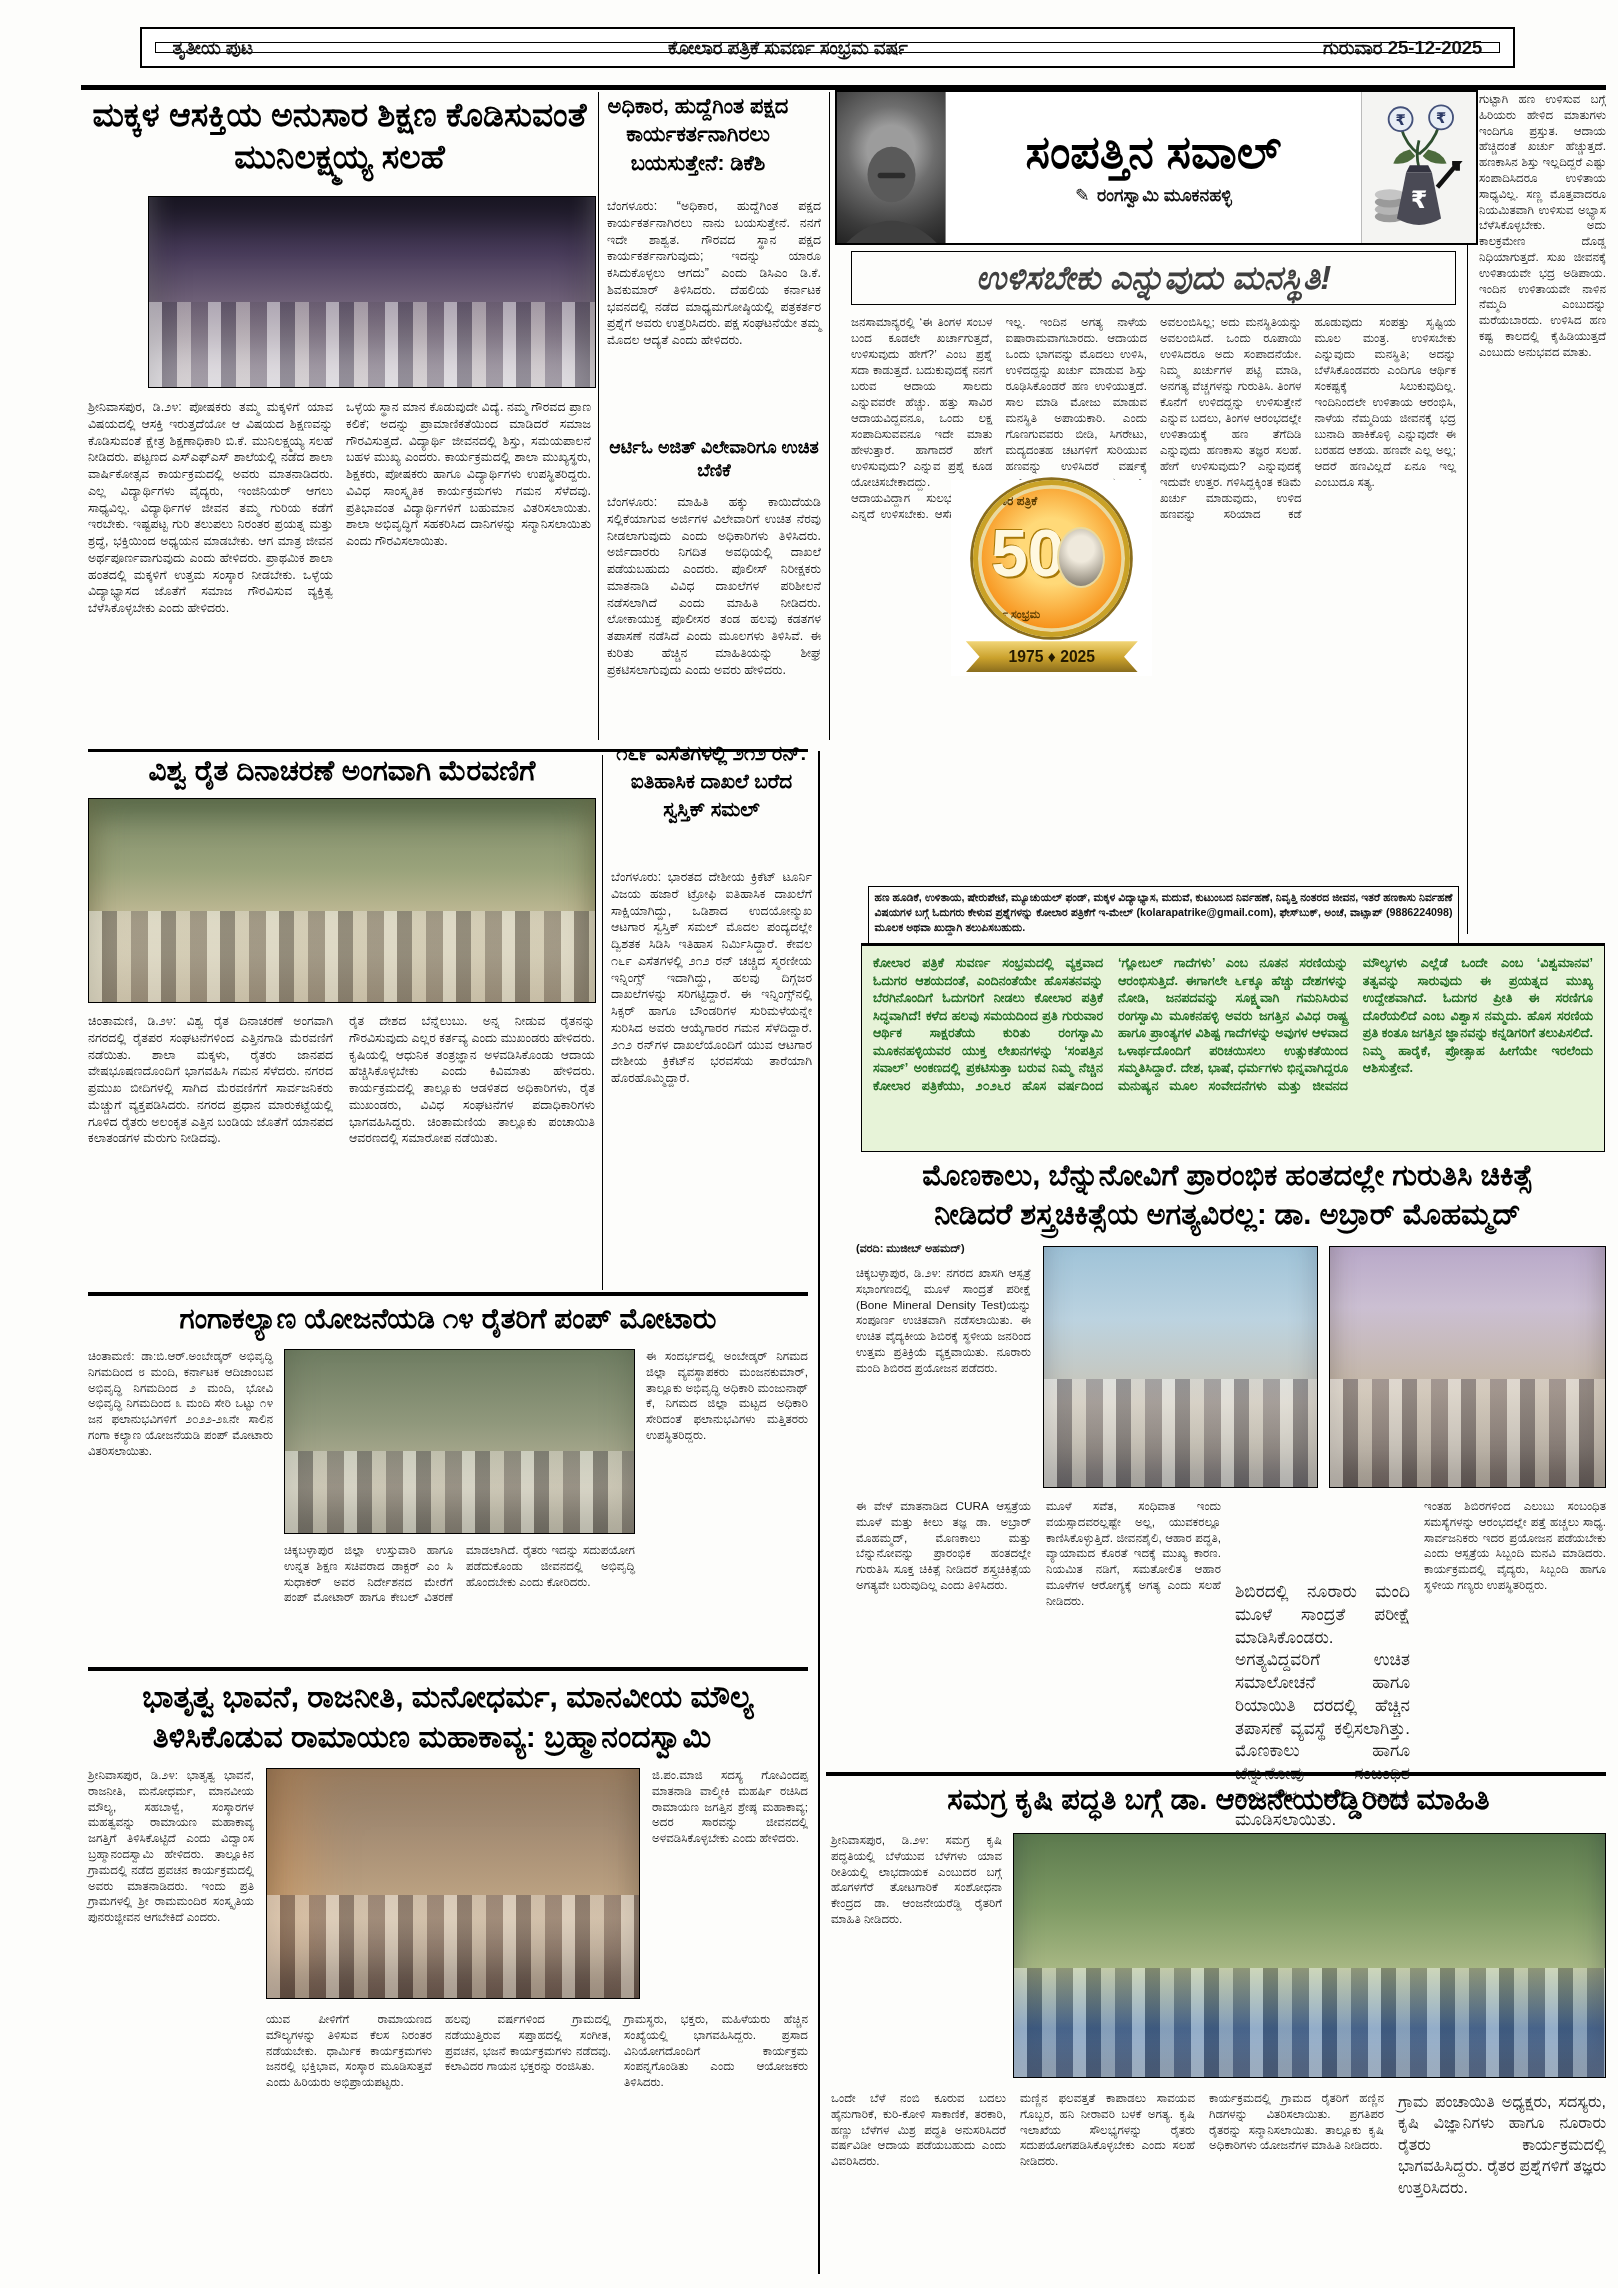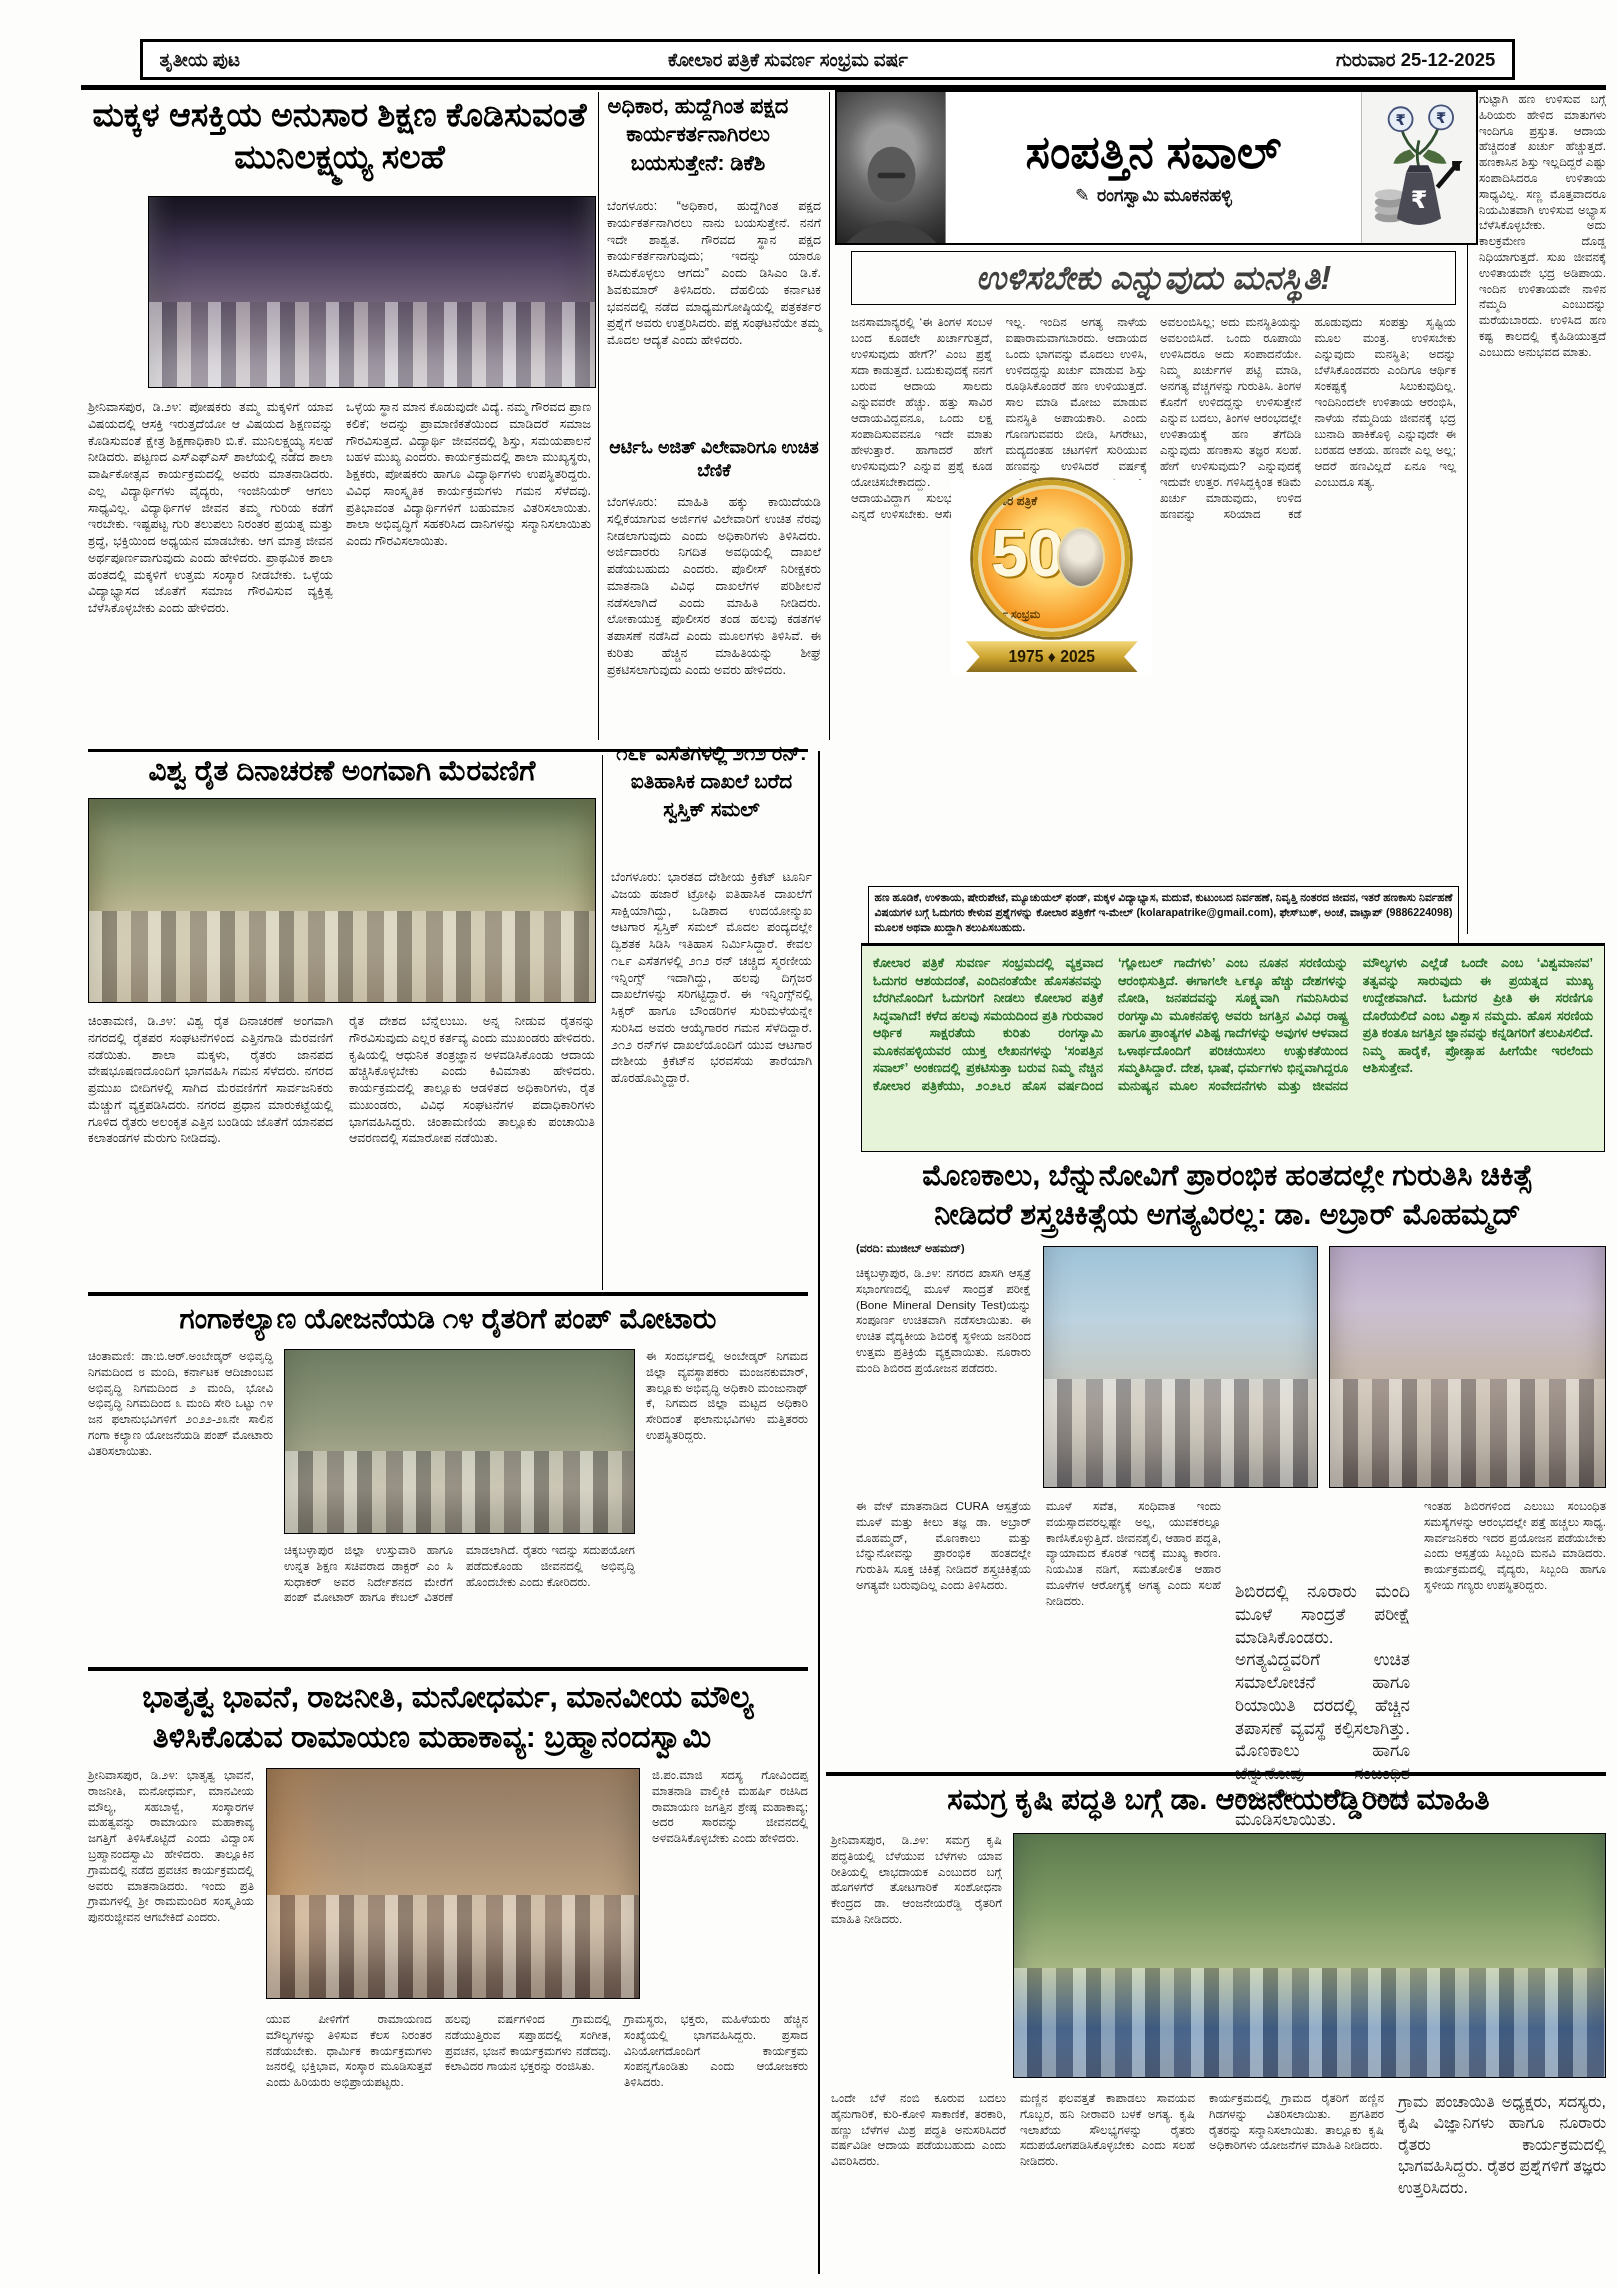--- a/index.html
+++ b/index.html
@@ -1,22 +1,22 @@
 <!DOCTYPE html>
 <html style="font-size:14.8px"><head>
 <meta charset="utf-8">
 <style>
   * { margin:0; padding:0; box-sizing:border-box; }
   html,body { background:#ffffff; }
   body { font-family:"Liberation Sans","DejaVu Sans",sans-serif; color:#111; }
   .sheet { position:relative; width:1619px; height:2289px; background:#fdfdfb; overflow:hidden; }
 
   
-  .masthead { position:absolute; left:140px; top:39px; width:1375px; height:41px;
-    border:2.8px solid #000; background:#fff; padding:0; }
+  .masthead { position:absolute; left:140px; top:27px; width:1375px; height:41px;
+    border:2.8px solid #000; background:#fff; padding:13px; }
   .masthead-inner { width:100%; height:100%; border:0.9px solid #000; display:flex;
     align-items:center; justify-content:space-between; padding:0 16.6px; font-weight:bold; font-size:18.5px; }
   .rule-h { position:absolute; background:#000; }
   .rule-v { position:absolute; background:#000; width:1.8px; }
 
   
   .hl { position:absolute; font-weight:bold; text-align:center; color:#000; letter-spacing:0; }
   .body-col { position:absolute; font-size:12.5px; line-height:1.34; text-align:justify; color:#151515; }
 
   

